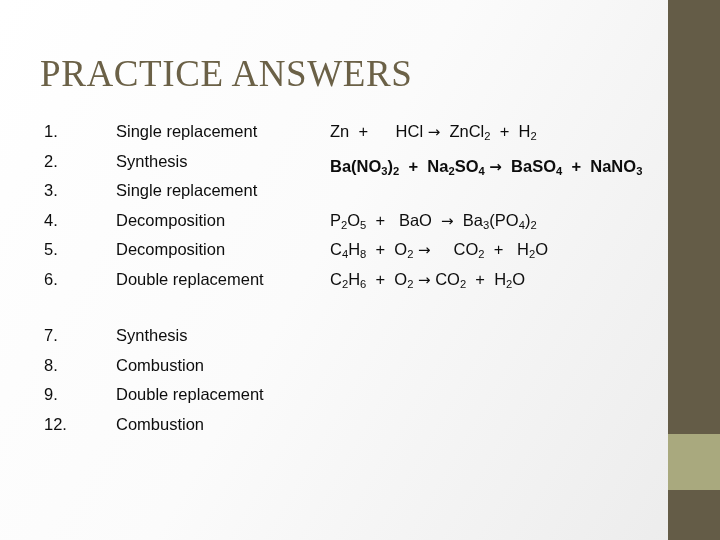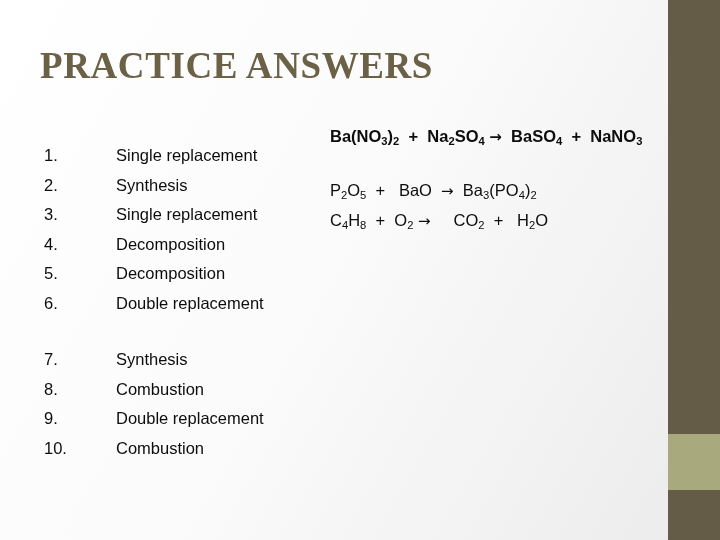--- a/index.html
+++ b/index.html
@@ -37,24 +37,24 @@
     top: 434px;
     width: 52px;
     height: 56px;
     background: #a9a97e;
   }
 
   
   .title {
     position: absolute;
     left: 40px;
-    top: 44px;
+    top: 52px;
     width: 600px;
     font-family: "Liberation Serif", serif;
-    font-weight: bold;
+    font-weight: normal;
     font-size: 37px;
     line-height: 44px;
     letter-spacing: 0.6px;
     color: #6b6147;
     white-space: nowrap;
   }
 
   
   .content {
     position: absolute;
@@ -83,21 +83,20 @@
     height: 29.5px;
     font-size: 16.5px;
     color: #0d0d0d;
   }
   .ans-num {
     width: 72px;
     flex: 0 0 72px;
   }
   .ans-label {
     flex: 1 1 auto;
-    margin-top: 24px;
   }
 
   .spacer-row {
     height: 27px;
   }
 
   .eq-row {
     height: 29.5px;
     font-size: 16.5px;
     color: #0d0d0d;
@@ -167,26 +166,28 @@
       </div>
       <div class="ans-row">
         <span class="ans-num">8.</span>
         <span class="ans-label">Combustion</span>
       </div>
       <div class="ans-row">
         <span class="ans-num">9.</span>
         <span class="ans-label">Double replacement</span>
       </div>
       <div class="ans-row">
-        <span class="ans-num">10.</span>
+        <span class="ans-num">12.</span>
         <span class="ans-label">Combustion</span>
       </div>
 
     </div>
 
     <div class="col-equations">
+      <div class="eq-row">Zn  +      HCl <span class="arrow">→</span>  ZnCl<sub>2</sub>  +  H<sub>2</sub></div>
       <div class="eq-row wrap2">Ba(NO<sub>3</sub>)<sub>2</sub>  +  Na<sub>2</sub>SO<sub>4</sub> <span class="arrow">→</span>  BaSO<sub>4</sub>  +  NaNO<sub>3</sub></div>
       <div class="eq-row">P<sub>2</sub>O<sub>5</sub>  +   BaO  <span class="arrow">→</span>  Ba<sub>3</sub>(PO<sub>4</sub>)<sub>2</sub></div>
       <div class="eq-row">C<sub>4</sub>H<sub>8</sub>  +  O<sub>2</sub> <span class="arrow">→</span>     CO<sub>2</sub>  +   H<sub>2</sub>O</div>
+      <div class="eq-row">C<sub>2</sub>H<sub>6</sub>  +  O<sub>2</sub> <span class="arrow">→</span> CO<sub>2</sub>  +  H<sub>2</sub>O</div>
     </div>
 
   </div>
 </div>
 
 </body></html>

